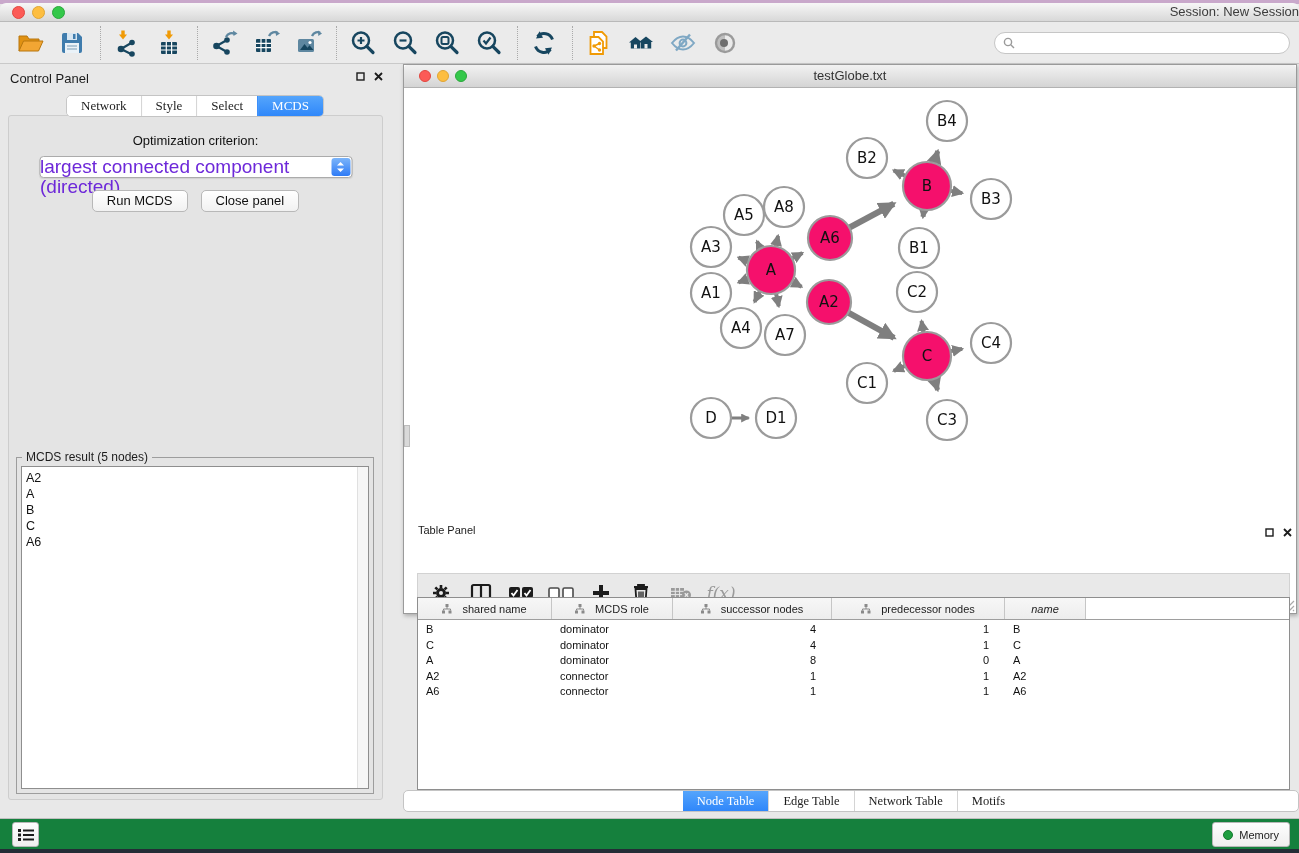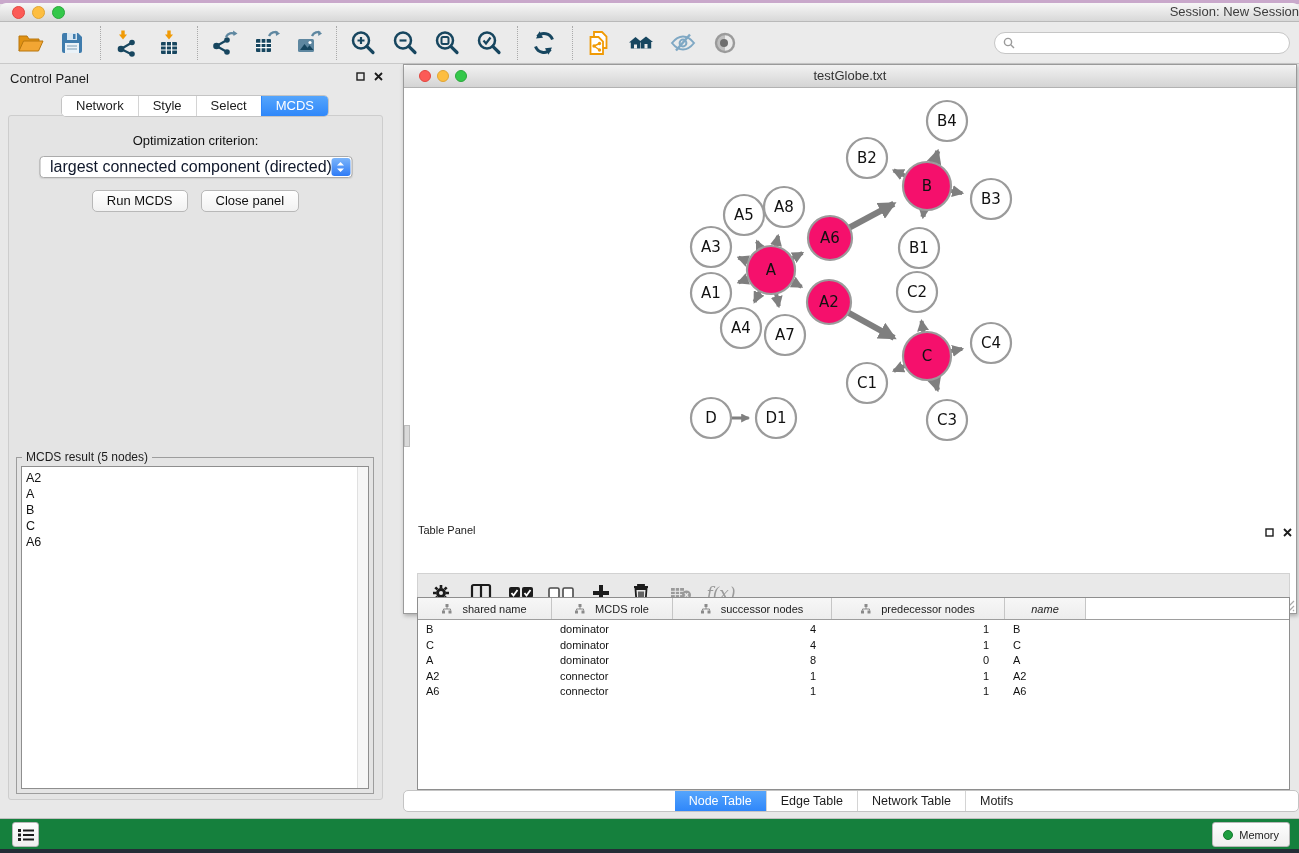--- a/index.html
+++ b/index.html
@@ -24,30 +24,30 @@
   .tb-sep { width:1px; height:34px; border-left:1px dotted #aaa; margin:0 10px 0 2px; }
   .search-box { margin-left:auto; margin-right:9px; width:296px; height:22px; background:#fff;
     border:1px solid #c6c6c6; border-radius:11px; display:flex; align-items:center; padding-left:8px; gap:5px; }
   .search-box input { border:none; outline:none; flex:1; height:18px; font-size:12px; background:transparent; }
 
   
   .control-panel { position:absolute; left:0; top:64px; width:390px; height:746px; }
   .cp-title { position:absolute; left:10px; top:7px; font-size:13px; color:#1c1c1c; }
   .panel-btns { position:absolute; right:7px; top:8px; display:flex; gap:9px; align-items:center; }
   .seg-ctrl { display:flex; background:#fff; border:1px solid #c4c4c4; border-radius:5px; overflow:hidden; height:22px; }
-  .seg { padding:0 14px; font-size:13px; color:#1c1c1c; line-height:20px; border-left:1px solid #d4d4d4; background:#fff; cursor:default; white-space:nowrap; }
+  .seg { padding:0 14px; font-size:13px; color:#1c1c1c; line-height:20px; border-left:1px solid #d4d4d4; background:#fff; cursor:default; white-space:nowrap;font-family:Liberation Serif, serif; }
   .seg:first-child { border-left:none; }
   .seg.active { background:linear-gradient(#55a5fc,#2f87fa); color:#fff; border-left-color:#2f87fa; }
   .cp-tabs { position:absolute; left:50%; transform:translateX(-50%); top:31px; z-index:2; }
   .cp-content { position:absolute; left:8px; right:7px; top:51px; bottom:10px; background:#e4e4e4;
     border:1px solid #cdcdcd; border-radius:3px; }
   .opt-label { position:absolute; top:17px; width:100%; text-align:center; font-size:13px; color:#111; }
   .dropdown { position:absolute; top:40px; left:50%; transform:translateX(-50%); width:313px; height:22px;
-    background:#fff; border:1px solid #ababab; border-radius:4px; font-size:16px; line-height:20px;
-    padding-left:10px; color:#0f172a; box-shadow:0 1px 1px rgba(0,0,0,.08); }
+    background:#fff; border:1px solid #ababab; border-radius:4px; font-size:19px; line-height:20px;
+    padding-left:0; color:#6d28d9; box-shadow:0 1px 1px rgba(0,0,0,.08); }
   .stepper { position:absolute; right:1px; top:1px; width:19px; height:18px; border-radius:3px;
     background:linear-gradient(#7cb5fa,#2e7bf6); display:flex; align-items:center; justify-content:center; }
   .btn-row { position:absolute; top:74px; width:100%; display:flex; justify-content:center; gap:13px; }
   .push-btn { height:22px; padding:0 14px; background:linear-gradient(#ffffff,#f1f1f1);
     border:1px solid #b8b8b8; border-radius:5px; font-size:13px; color:#111; line-height:20px; cursor:default; }
   .group-box { position:absolute; left:7px; right:8px; top:341px; bottom:5px; border:1px solid #9d9d9d; }
   .group-title { position:absolute; top:-8px; left:5px; background:#e4e4e4; padding:0 4px; font-size:12px; color:#1c1c1c; }
   .result-list { position:absolute; left:4px; right:4px; top:8px; bottom:4px; background:#fff;
     border:1px solid #8e8e8e; font-size:12.5px; color:#111; padding:3px 0 0 4px; overflow:hidden; }
   .result-scroll { position:absolute; right:0; top:0; bottom:0; width:11px; background:#f6f6f6; border-left:1px solid #e0e0e0; }

